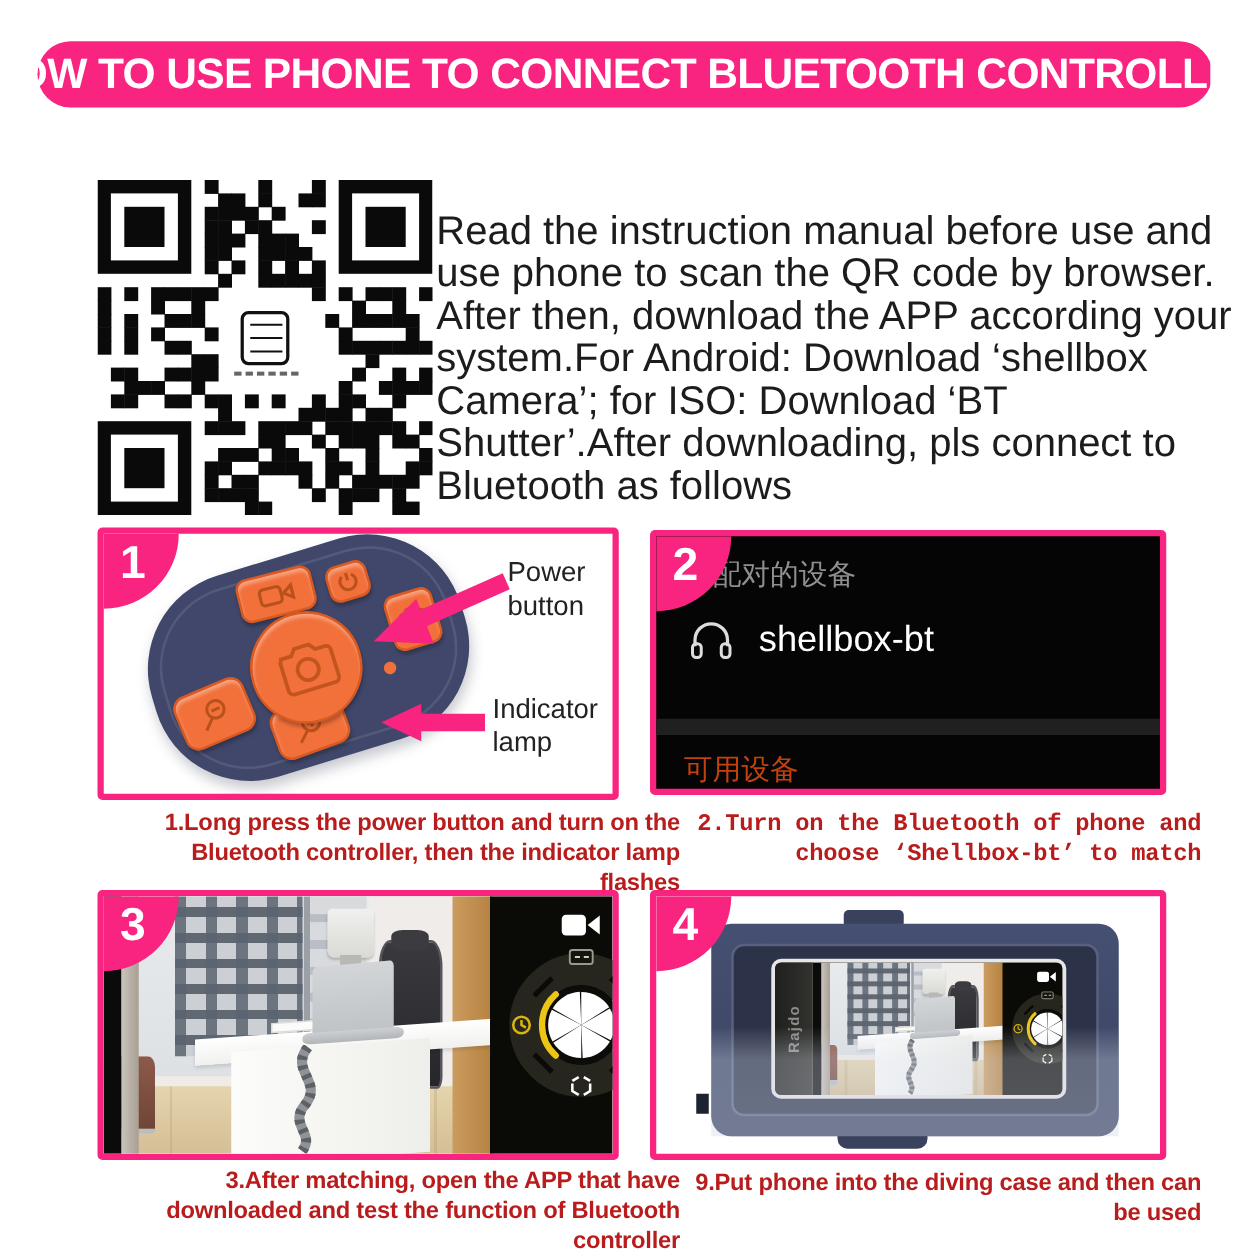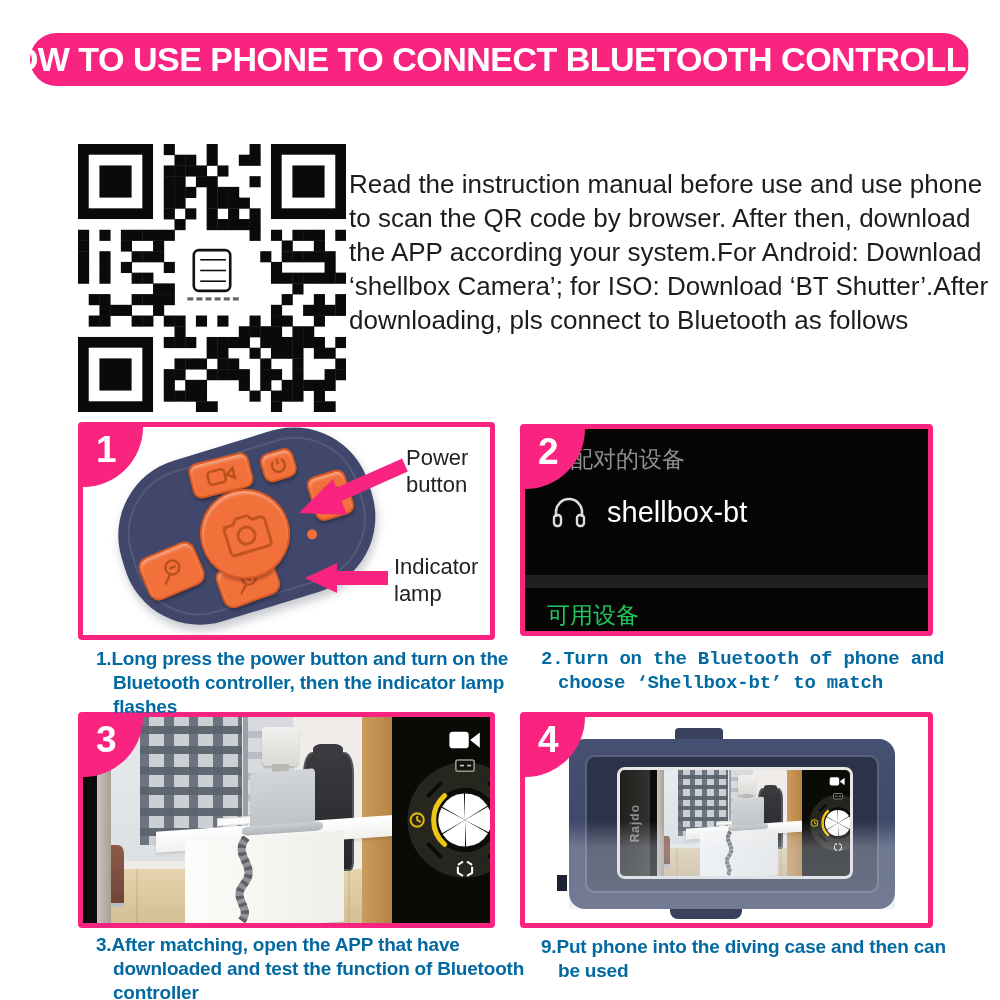--- a/index.html
+++ b/index.html
@@ -11,36 +11,36 @@
   .banner { position:absolute; left:30px; top:33px; width:940px; height:53px;
             background:#F9247F; border-radius:27px; display:flex; align-items:center; justify-content:center; }
   .banner span { color:#fff; font-weight:bold; font-size:34px; letter-spacing:-0.5px; white-space:nowrap; }
 
   
   .qr-box { position:absolute; left:78px; top:144px; width:268px; height:268px; }
   .qr-box svg { display:block; }
 
   
   .intro { position:absolute; left:349px; top:167px; width:648px;
-           font-size:26px; line-height:34px; color:#1c1c1c; }
+           font-size:32px; line-height:34px; color:#1c1c1c; }
 
   
   .panel { position:absolute; border:5px solid #F9247F; border-radius:4px;
            background:#fff; overflow:hidden; }
   .panel-1 { left:78px;  top:422px; width:417px; height:218px; }
   .panel-2 { left:520px; top:424px; width:413px; height:212px; background:#050505; }
   .panel-3 { left:78px;  top:712px; width:417px; height:216px; }
   .panel-4 { left:520px; top:712px; width:413px; height:216px; }
   .badge { position:absolute; left:0; top:0; width:60px; height:60px; z-index:40;
            background:#F9247F; border-radius:0 0 100% 0; }
   .badge span { position:absolute; left:13px; top:2px; color:#fff; font-weight:bold; font-size:37px; }
 
   
-  .cap { position:absolute; font-size:19px; font-weight:bold; color:#0369a1;
-         line-height:24px; padding-left:17px; text-indent:-17px; letter-spacing:-0.2px; }
+  .cap { position:absolute; font-size:19px; font-weight:bold; color:#b91c1c;
+         line-height:24px; padding-left:17px; text-indent:-17px; letter-spacing:-0.2px;text-align:right; }
   .cap-1 { left:96px;  top:647px; width:448px; }
   .cap-2 { left:541px; top:647px; width:420px;font-family:Liberation Mono, monospace; }
   .cap-3 { left:96px;  top:933px; width:448px; }
   .cap-4 { left:541px; top:935px; width:420px; }
 
   
   .remote-wrap { position:absolute; left:28px; top:10px; width:280px; height:185px;
                  transform:rotate(-17deg); }
   .remote-body { position:absolute; left:8px; top:4px; width:258px; height:168px;
                  background:#40476A; border-radius:78px; box-shadow:0 6px 10px rgba(30,35,60,.25); }
@@ -60,21 +60,21 @@
   .p1-label { position:absolute; font-size:22px; line-height:27px; color:#222; z-index:5; }
   .lbl-power     { left:323px; top:17px;  width:90px; }
   .lbl-indicator { left:311px; top:126px; width:100px; }
   .p1-arrows { position:absolute; inset:0; z-index:4; pointer-events:none; }
 
   
   .bt-paired    { position:absolute; left:22px; top:15px;  font-size:23px; color:#8F8F8F; font-weight:500; }
   .bt-row       { position:absolute; left:26px; top:66px; display:flex; align-items:center; gap:20px; }
   .bt-device    { font-size:29px; color:#FFFFFF; }
   .bt-divider   { position:absolute; left:0; top:146px; width:100%; height:13px; background:#202020; }
-  .bt-available { position:absolute; left:22px; top:171px; font-size:23px; color:#22c55e; font-weight:500; }
+  .bt-available { position:absolute; left:22px; top:171px; font-size:23px; color:#c2410c; font-weight:500; }
 
   
   .shot { position:absolute; inset:0; background:#efece8; overflow:hidden; }
   .sc { position:absolute; }
   .sc-strip    { left:0; top:0; width:3.5%; height:100%; background:#0b0b0b; z-index:6; }
   .sc-frame    { left:3.5%; top:0; width:3.4%; height:100%; background:linear-gradient(90deg,#c9c4bc,#a99f93); z-index:5; }
   .sc-window   { left:6.9%; top:0; width:46%; height:70%; background:linear-gradient(#e8ebee,#dde1e4); }
   .sc-bldg1    { left:14%; top:0; width:25%; height:62%;
                  background:
                    repeating-linear-gradient(90deg, rgba(90,100,112,.85) 0 9%, transparent 9% 24%),

